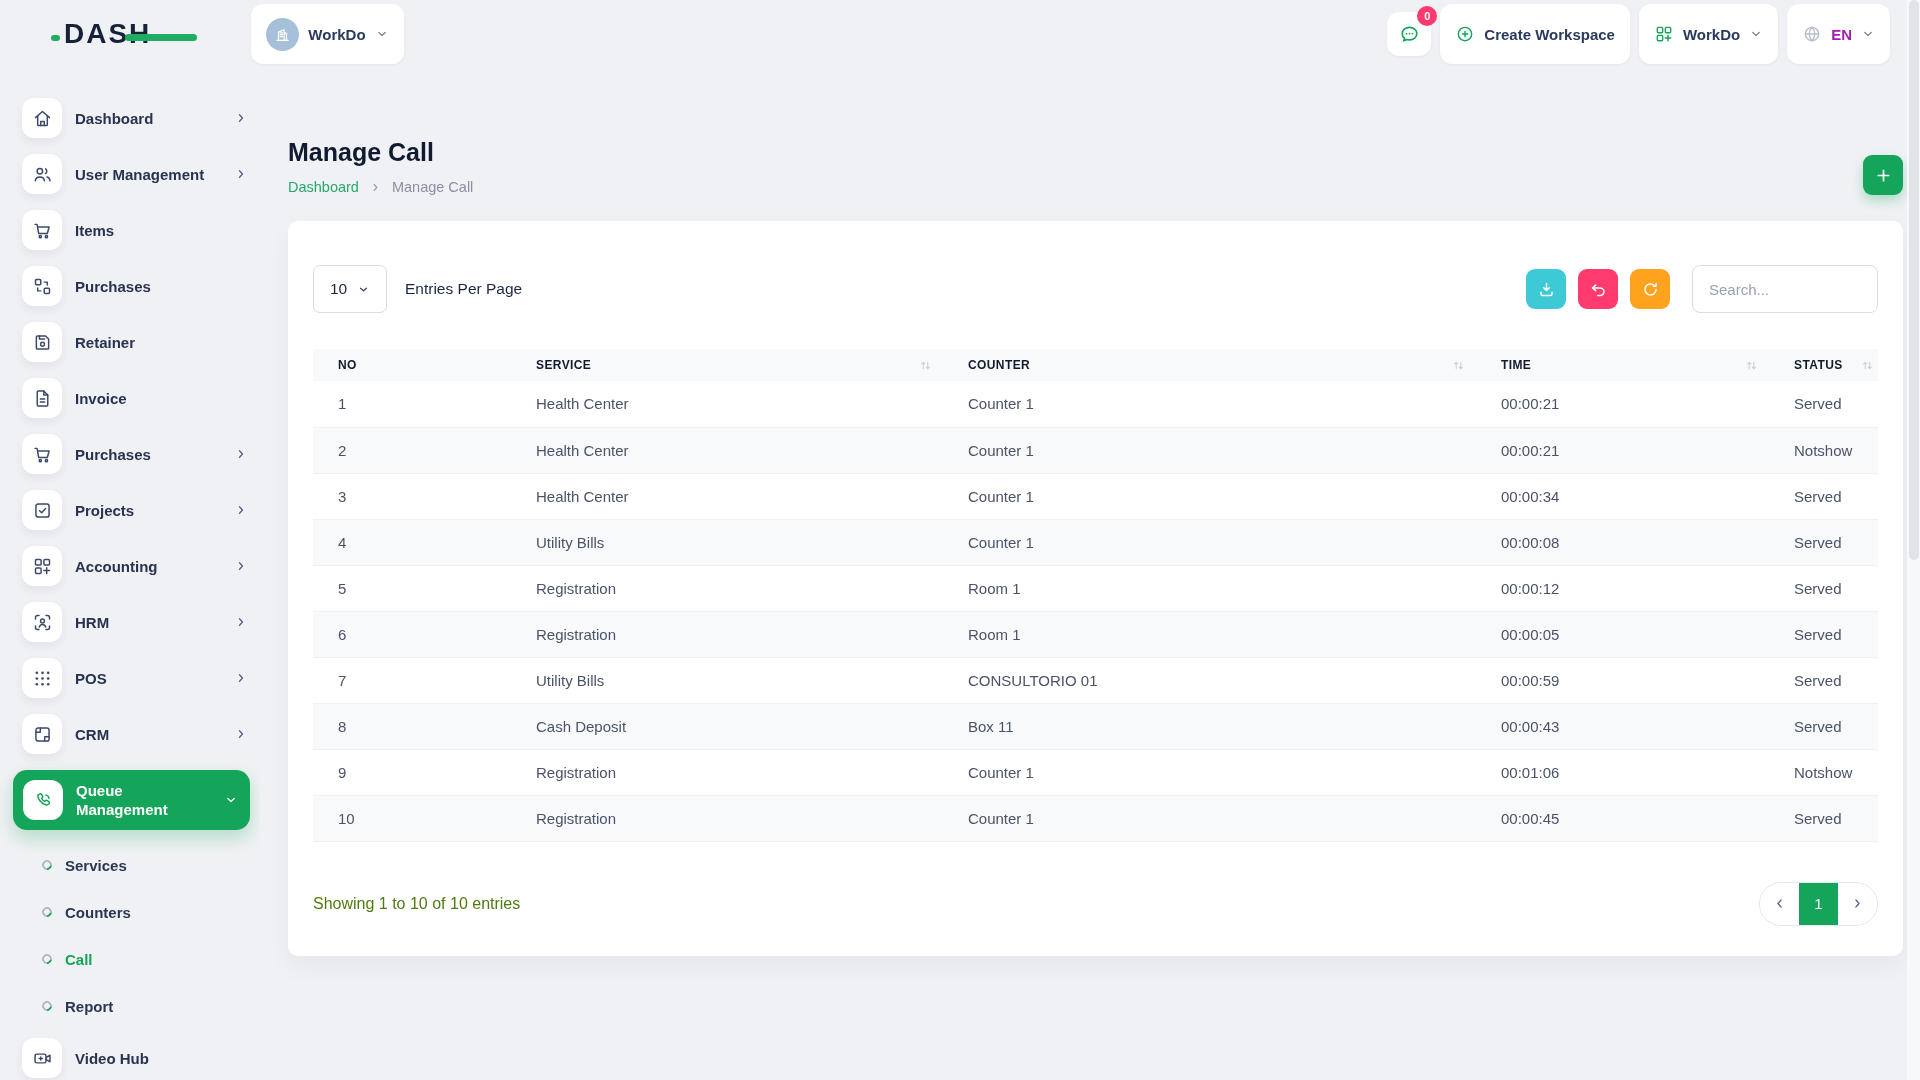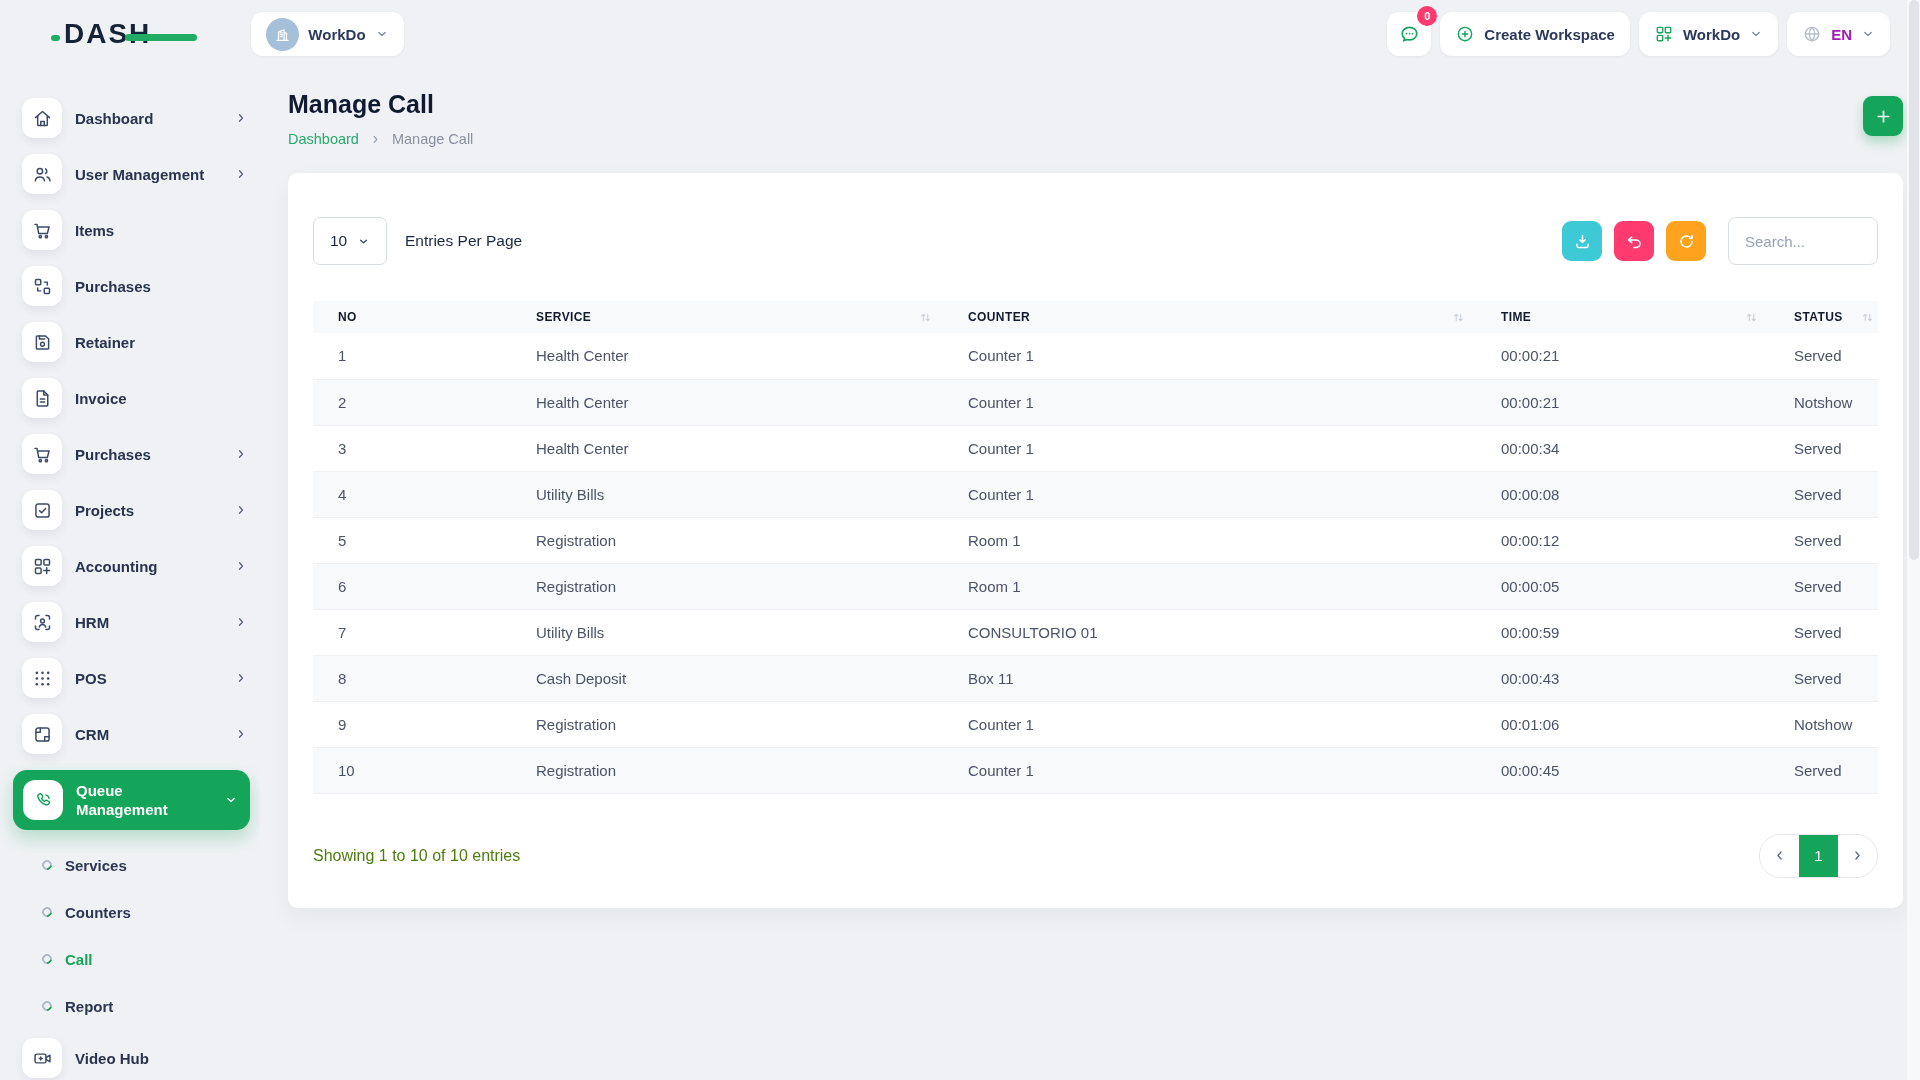--- a/index.html
+++ b/index.html
@@ -10,21 +10,21 @@
     font-family:"Liberation Sans", sans-serif;
   }
   svg { display:block; }
 
   
   .topbar { position:absolute; top:0; left:0; right:0; height:58px; display:flex; align-items:center; padding:10px 30px 0 64px; }
   .logo { display:flex; align-items:center; margin-right:100px; position:relative; cursor:pointer; }
   .logo-text { font-size:28px; font-weight:800; letter-spacing:2px; color:#152339; }
   .logo-dot { position:absolute; left:-13px; top:17px; width:9px; height:6px; border-radius:3px; background:#21ac63; }
   .logo-bar { position:absolute; right:-46px; top:16px; width:72px; height:7px; border-radius:4px; background:#21ac63; }
-  .pill { display:flex; align-items:center; gap:9px; background:#fff; border-radius:12px; height:44px; padding:0 15px; box-shadow:0 1px 3px rgba(20,30,60,.06); cursor:pointer; }
+  .pill { display:flex; align-items:center; gap:9px; background:#fff; border-radius:12px; height:60px; padding:0 15px; box-shadow:0 1px 3px rgba(20,30,60,.06); cursor:pointer; }
   .pill-label { font-size:15px; font-weight:600; color:#2b3a5c; }
   .ws-avatar { width:33px; height:33px; border-radius:50%; background:#a7c0d9; color:#fff; display:flex; align-items:center; justify-content:center; flex:none; }
   .ws-avatar svg { width:19px; height:19px; }
   .chev { color:#7d8699; display:flex; }
   .chev svg { width:14px; height:14px; }
   .top-right { margin-left:auto; display:flex; align-items:center; gap:9px; }
   .chat-btn { width:44px; height:44px; padding:0; justify-content:center; position:relative; }
   .chat-ic { color:#14a45a; display:flex; }
   .chat-ic svg { width:23px; height:23px; }
   .badge { position:absolute; top:-6px; right:-6px; width:20px; height:20px; border-radius:50%; background:#ff3a6e; color:#fff; font-size:11px; font-weight:700; display:flex; align-items:center; justify-content:center; }
@@ -46,41 +46,41 @@
   .sb-row.active .sb-ic { box-shadow:none; color:#14a45a; }
   .sb-row.active .sb-lb { color:#fff; max-width:100px; line-height:1.28; }
   .sb-row.active .sb-ch { color:#fff; }
   .sb-sub { padding:4px 0 0 20px; }
   .sb-sub-item { display:flex; align-items:center; gap:13px; height:30px; margin-bottom:17px; font-size:15px; font-weight:600; color:#2b3752; cursor:pointer; }
   .sb-dot { width:10px; height:10px; border-radius:50%; border:2px solid #adb6c4; border-bottom-color:#14a45a; transform:rotate(-40deg); flex:none; }
   .sb-sub-item.active { color:#14a45a; }
 
   
   .main { position:absolute; left:260px; top:58px; right:0; bottom:0; padding:30px 17px 0 28px; }
-  .page-head { display:flex; align-items:flex-start; }
+  .page-head { display:flex; align-items:flex-end;margin-top:48px; }
   .page-title { margin:2px 0 12px; font-size:25px; font-weight:700; color:#101a31; }
   .breadcrumb { display:flex; align-items:center; gap:10px; font-size:14.5px; }
   .bc-link { color:#27a96b; cursor:pointer; }
   .bc-sep { color:#9aa1b0; display:flex; }
   .bc-sep svg { width:13px; height:13px; }
   .bc-cur { color:#8a90a0; }
   .add-btn { margin-left:auto; margin-top:8px; width:40px; height:40px; border:none; border-radius:9px; background:#14a45a; color:#fff; display:flex; align-items:center; justify-content:center; box-shadow:0 6px 12px rgba(20,164,90,.3); cursor:pointer; }
   .add-btn svg { width:19px; height:19px; }
 
   .card { margin-top:26px; background:#fff; border-radius:10px; box-shadow:0 10px 24px rgba(25,39,80,.05); padding:44px 25px 30px; }
 
   .toolbar { display:flex; align-items:center; }
   .entries-select { width:74px; height:48px; border:1px solid #d9dde6; border-radius:7px; background:#fff; display:flex; align-items:center; justify-content:center; gap:10px; font-size:15.5px; color:#1c2742; cursor:pointer; }
   .es-ch { color:#3c4a68; display:flex; }
   .es-ch svg { width:13px; height:13px; }
   .entries-label { margin-left:18px; font-size:15.5px; font-weight:500; color:#1c2742; }
   .tb-actions { margin-left:auto; display:flex; gap:12px; }
   .tb-btn { width:40px; height:40px; border:none; border-radius:9px; color:#fff; display:flex; align-items:center; justify-content:center; cursor:pointer; }
   .tb-btn .ic svg { width:19px; height:19px; }
-  .search { margin-left:22px; width:150px; height:48px; border:1px solid #d9dde6; border-radius:8px; padding:0 16px; font-size:15px; color:#1c2742; font-family:inherit; outline:none; background:#fff; }
+  .search { margin-left:22px; width:186px; height:48px; border:1px solid #d9dde6; border-radius:8px; padding:0 16px; font-size:15px; color:#1c2742; font-family:inherit; outline:none; background:#fff; }
   .search::placeholder { color:#98a0b3; }
 
   .table-wrap { margin-top:36px; }
   table { width:100%; border-collapse:collapse; table-layout:fixed; }
   thead th { background:#f8f9fb; font-size:12px; font-weight:700; color:#111a2e; text-transform:uppercase; letter-spacing:.4px; text-align:left; padding:9px 0; }
   thead th:first-child { padding-left:25px; }
   .th-in { display:flex; align-items:center; justify-content:space-between; padding-right:36px; }
   th.status .th-in { padding-right:4px; }
   .sort-ic { color:#c9cdd8; flex:none; }
   .sort-ic svg { width:13px; height:13px; }

